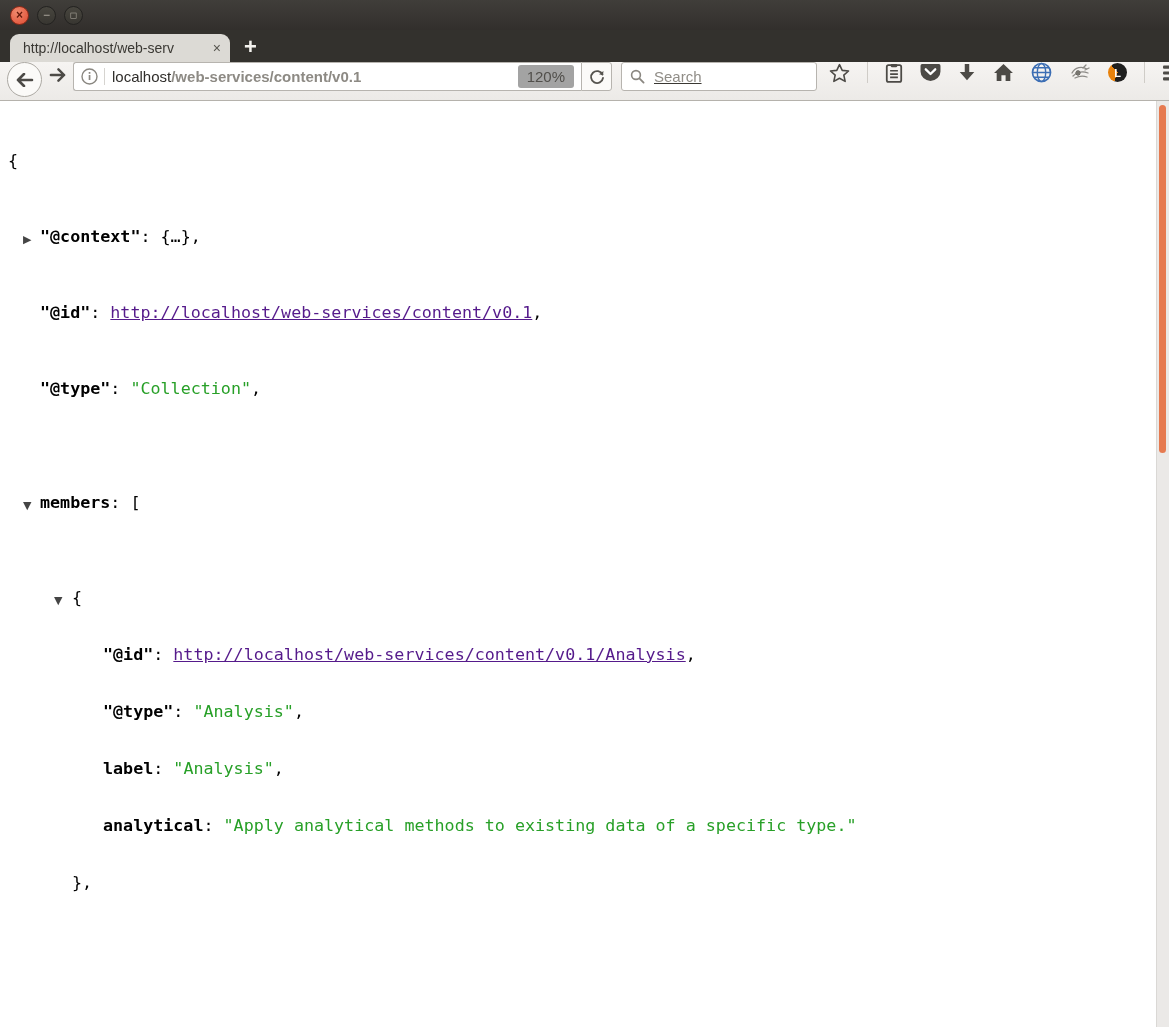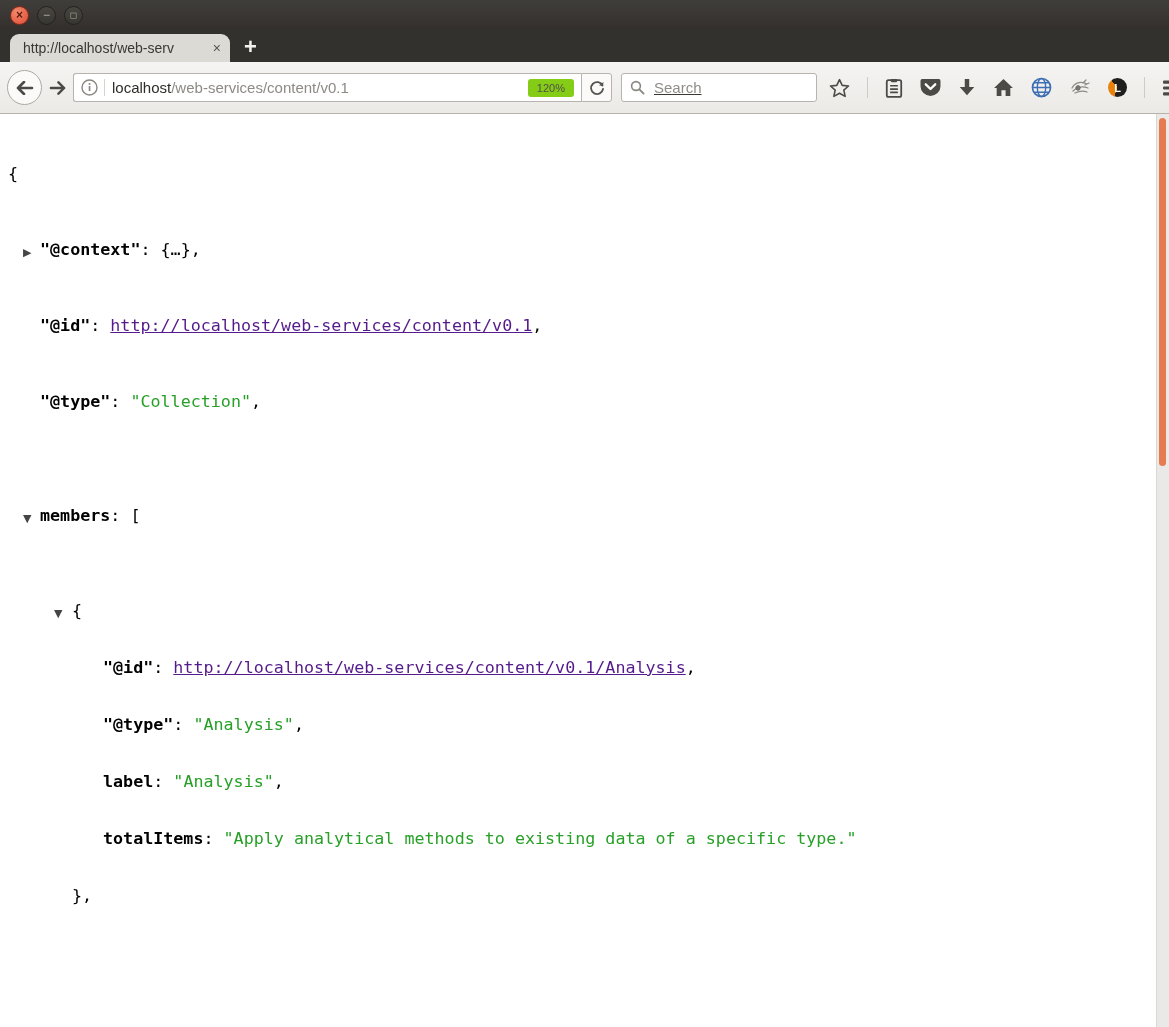--- a/index.html
+++ b/index.html
@@ -17,29 +17,29 @@
 
   
   .tabbar{height:32px;background:#33312D;display:flex;align-items:flex-end;padding-left:10px;box-sizing:border-box;}
   .tab{width:220px;height:28px;background:#DCDAD5;border-radius:9px 9px 0 0;display:flex;align-items:center;padding:0 9px 0 13px;box-sizing:border-box;}
   .tab-title{flex:1;font-size:14px;color:#3A3833;white-space:nowrap;overflow:hidden;position:relative;}
   .tab-fade{position:absolute;right:0;top:0;bottom:0;width:26px;background:linear-gradient(90deg,rgba(220,218,213,0),#DCDAD5 85%);}
   .tab-close{color:#57554F;font-size:14px;margin-left:5px;line-height:1;cursor:default;}
   .newtab{color:#F4F2EE;font-size:22px;font-weight:bold;margin:0 0 4px 14px;line-height:1;cursor:default;}
 
   
-  .navbar{height:52px;background:linear-gradient(#F6F4F2,#ECEAE7);border-bottom:1px solid #B5B2AC;display:flex;align-items:center;padding:0 7px;box-sizing:border-box;}
+  .navbar{height:39px;background:linear-gradient(#F6F4F2,#ECEAE7);border-bottom:1px solid #B5B2AC;display:flex;align-items:flex-start;padding:0 7px;box-sizing:border-box;}
   .backbtn{width:33px;height:33px;border:1px solid #ACA9A3;border-radius:50%;background:#FBFAF8;display:flex;align-items:center;justify-content:center;flex:none;z-index:2;}
   .fwdbtn{width:26px;height:26px;display:flex;align-items:center;justify-content:center;flex:none;margin:0 3px 0 2px;}
   .urlbar{width:508px;height:29px;background:#fff;border:1px solid #B7B4AF;border-right:none;border-radius:3px 0 0 3px;display:flex;align-items:center;padding:0 7px;box-sizing:border-box;flex:none;}
   .id-sep{width:1px;height:17px;background:#D6D4D0;margin:0 7px 0 6px;}
   .url-host{font-size:15px;color:#2F2D2A;}
-  .url-path{font-size:15px;color:#8D8A84;}
+  .url-path{font-size:15px;color:#8D8A84;font-weight:bold;}
   .url-spacer{flex:1;}
-  .zoompill{background:#84cc16;border-radius:3px;font-size:11px;color:#514F4B;padding:3px 9px;flex:none;}
+  .zoompill{background:#a3a3a3;border-radius:3px;font-size:15px;color:#514F4B;padding:3px 9px;flex:none;}
   .reloadbtn{width:31px;height:29px;border:1px solid #B7B4AF;border-radius:0 3px 3px 0;background:#FBFAF8;display:flex;align-items:center;justify-content:center;box-sizing:border-box;flex:none;}
   .searchbar{width:196px;height:29px;background:#fff;border:1px solid #B7B4AF;border-radius:3px;display:flex;align-items:center;padding:0 8px;box-sizing:border-box;margin-left:9px;flex:none;}
   .searchbar input{border:none;outline:none;flex:1;font-size:15px;color:#3A3833;font-family:"Liberation Sans",sans-serif;background:transparent;margin-left:7px;min-width:0;text-decoration:underline;}
   .searchbar input::placeholder{color:#908D87;opacity:1;}
   .navicons{display:flex;align-items:center;margin-left:12px;gap:17px;flex:1;justify-content:space-between;}
   .nicon{display:flex;align-items:center;justify-content:center;color:#4C4A46;}
   .vsep{width:1px;height:21px;background:#CFCCC7;}
   .ext2{width:19px;height:19px;border-radius:50%;background:conic-gradient(from 200deg,#E8820C 0 120deg,#1F1F1F 120deg 360deg);color:#fff;font-size:11px;font-weight:bold;display:flex;align-items:center;justify-content:center;}
 
   
@@ -207,21 +207,21 @@
 
 
 
     <div class="line l1"><span class="tri t1">▼</span><span class="k">members</span><span class="p">: </span><span class="p">[</span></div>
 
     
     <div class="line l2"><span class="tri t2">▼</span><span class="p">{</span></div>
     <div class="line l3"><span class="k">"@id"</span><span class="p">: </span><a class="lnk vst">http://localhost/web-services/content/v0.1/Analysis</a><span class="p">,</span></div>
     <div class="line l3"><span class="k">"@type"</span><span class="p">: </span><span class="s">Analysis</span><span class="p">,</span></div>
     <div class="line l3"><span class="k">label</span><span class="p">: </span><span class="s">Analysis</span><span class="p">,</span></div>
-    <div class="line l3"><span class="k">totalItems</span><span class="p">: </span><span class="s">Apply analytical methods to existing data of a specific type.</span></div>
+    <div class="line l3"><span class="k">analytical</span><span class="p">: </span><span class="s">Apply analytical methods to existing data of a specific type.</span></div>
     <div class="line l2"><span class="p">},</span></div>
 
     
     
     
     
     
     
     
 

